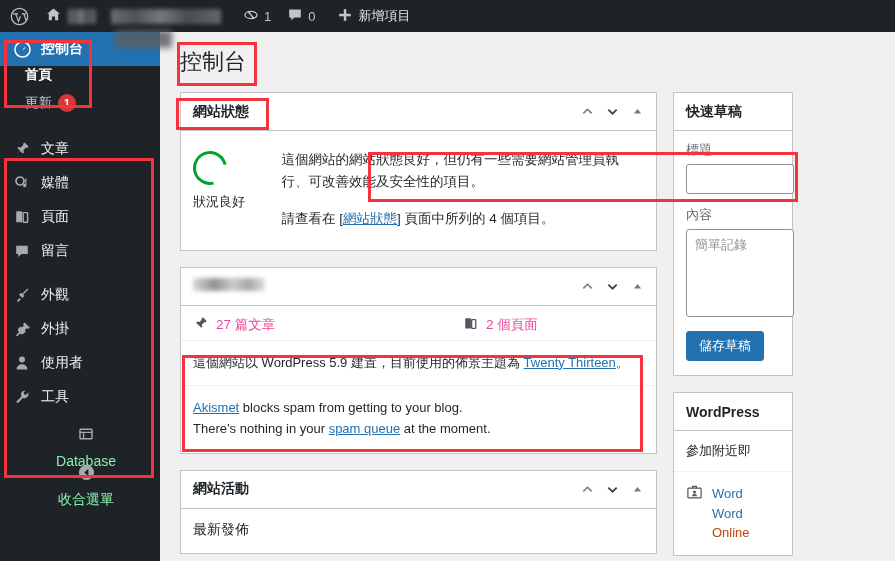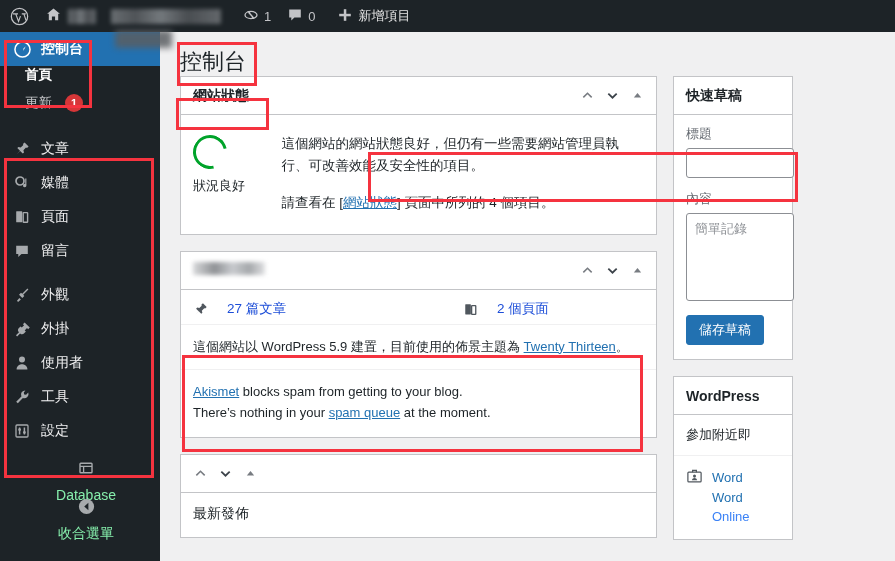--- a/index.html
+++ b/index.html
@@ -81,21 +81,21 @@
     border-right-color: #f0f0f1;
   }
   .submenu-item {
     display: flex; align-items: flex-start;
     height: 28px;
     padding-left: 25px;
     font-size: 13.5px;
     color: #fff; font-weight: 600;
     background: #1d2327;
   }
-  .submenu-item.plain { color: #c3c4c7; font-weight: 400; gap: 7px; }
+  .submenu-item.plain { color: #c3c4c7; font-weight: 400; }
   .badge-count {
     display: inline-flex; align-items: center; justify-content: center;
     min-width: 18px; height: 18px;
     padding: 0 5px;
     background: #d63638; color: #fff;
     border-radius: 9px;
     font-size: 11px; font-weight: 600;
     margin-left: 6px;
   }
   .menu-sep { height: 10px; }
@@ -108,21 +108,21 @@
     background: #f0f0f1;
     overflow: hidden;
   }
   #page-title {
     margin: 16px 0 6px 20px;
     font-size: 22px; font-weight: 400;
     color: #1d2327;
     line-height: 1.3;
   }
   #cols {
-    position: absolute; top: 44px; left: 0;
+    position: absolute; top: 60px; left: 0;
     width: 603px; height: 469px;
     display: flex; gap: 0;
   }
   #col-left { width: 645px; padding: 0 16px 0 20px; }
   #col-right { width: 90px; padding-right: 0; }
 
   .postbox {
     background: #fff;
     border: 1px solid #c3c4c7;
     margin-bottom: 16px;
@@ -163,21 +163,21 @@
   .sh-right { flex: 1 1 auto; padding-left: 8px; }
   .sh-p { font-size: 13.5px; line-height: 1.65; color: #1d2327; margin: 0 0 14px 0; }
   .sh-p.second { margin-bottom: 0; }
   a.wplink { color: #2271b1; text-decoration: underline; }
 
   
   .ag-row {
     display: flex; padding: 10px 12px 6px 12px;
     font-size: 13.5px;
   }
-  .ag-item { display: flex; align-items: flex-end; gap: 18px; color: #1d4ed8; }
+  .ag-item { display: flex; align-items: flex-start; gap: 7px; color: #ec4899; }
   .ag-item .ic { color: #50575e; display: flex; width: 16px; height: 16px; }
   .ag-first { width: 270px; }
   .ag-note {
     border-top: 1px solid #f0f0f1;
     padding: 12px 12px 11px 12px;
     font-size: 13px; color: #1d2327; line-height: 1.6;
   }
   .ag-akismet {
     border-top: 1px solid #f0f0f1;
     padding: 11px 12px 14px 12px;
@@ -219,21 +219,21 @@
     height: 30px; padding: 0 12px;
     background: #2271b1; color: #fff;
     border: 1px solid #2271b1; border-radius: 3px;
     font-size: 13px; white-space: nowrap;
   }
   .ev-intro { font-size: 13px; color: #1d2327; white-space: nowrap; padding: 11px 12px 0 12px; }
   .ev-row { display: flex; gap: 8px; padding: 12px 12px 12px 12px; border-top: 1px solid #f0f0f1; margin-top: 11px; }
   .ev-icon { width: 18px; height: 18px; color: #50575e; flex: 0 0 18px; }
   .ev-lines { font-size: 13px; line-height: 1.5; white-space: nowrap; }
   .ev-lines .l1, .ev-lines .l2 { color: #2271b1; }
-  .ev-lines .l3 { color: #3b82f6; }
+  .ev-lines .l3 { color: #c2410c; }
 
   
   .anno {
     position: absolute;
     border: 3px solid #f5333f;
     z-index: 200;
     pointer-events: none;
   }
 </style>
 </head>
@@ -379,31 +379,20 @@
 
   <div class="menu-item">
     <span class="mi-icon">
       <svg width="16" height="16" viewBox="0 0 16 16" fill="currentColor">
         <path d="M11.4 1.4a4.3 4.3 0 0 0-4 6.2l-5.2 5.1 1.6 1.6 5.1-5.2a4.3 4.3 0 0 0 5.4-5.5l-2.2 2.2-1.9-.4-.4-1.9z"></path>
       </svg>
     </span>
     <span>工具</span>
   </div>
 
-  <div class="menu-item">
-    <span class="mi-icon">
-      <svg width="16" height="16" viewBox="0 0 16 16" fill="none" stroke="currentColor" stroke-width="1.3">
-        <rect x="2" y="2" width="12" height="12" rx="1"></rect>
-        <path d="M5.6 4.4v7.2M10.4 4.4v7.2" stroke-width="1.5"></path>
-        <rect x="4.3" y="5.6" width="2.6" height="2" fill="currentColor" stroke="none"></rect>
-        <rect x="9.1" y="8.4" width="2.6" height="2" fill="currentColor" stroke="none"></rect>
-      </svg>
-    </span>
-    <span>設定</span>
-  </div>
 
   <div class="menu-sep"></div>
 
   <div class="menu-item dim">
     <span class="mi-icon">
       <svg width="16" height="16" viewBox="0 0 16 16" fill="none" stroke="currentColor" stroke-width="1.4">
         <rect x="2" y="3.2" width="12" height="9.6" rx="0.8"></rect>
         <path d="M2 6.3h12M5.6 6.3v6.5" stroke-width="1.3"></path>
       </svg>
     </span>
@@ -503,20 +492,21 @@
         </div>
         <div class="ag-note"><span>這個網站以 WordPress 5.9 建置，目前使用的佈景主題為 </span><a class="wplink" href="#">Twenty Thirteen</a><span>。</span></div>
         <div class="ag-akismet">
           <div><a class="wplink" href="#">Akismet</a><span> blocks spam from getting to your blog.</span></div>
           <div><span>There’s nothing in your </span><a class="wplink" href="#">spam queue</a><span> at the moment.</span></div>
         </div>
       </div>
 
       <div class="postbox">
         <div class="postbox-header">
+          <div class="pb-title">網站活動</div>
           <div class="pb-actions">
             <span>
               <svg width="13" height="13" viewBox="0 0 14 14" fill="none" stroke="#787c82" stroke-width="1.7">
                   <path d="M2.5 9 7 4.6 11.5 9"></path>
                 </svg>
             </span>
             <span>
               <svg width="13" height="13" viewBox="0 0 14 14" fill="none" stroke="#3c434a" stroke-width="1.9">
                   <path d="M2.5 5 7 9.4 11.5 5"></path>
                 </svg>

